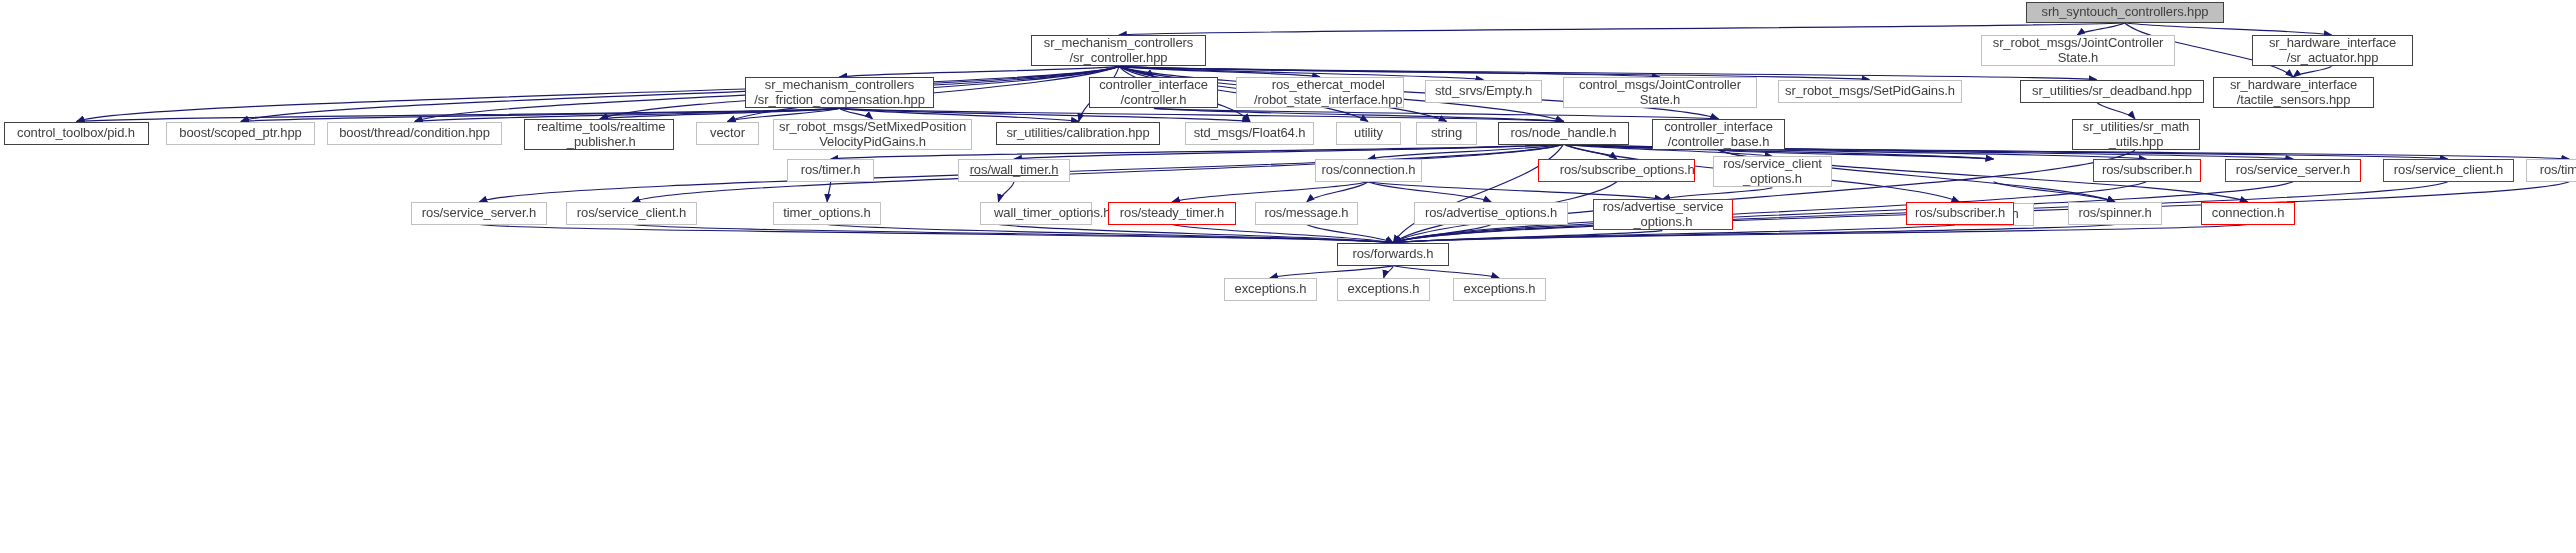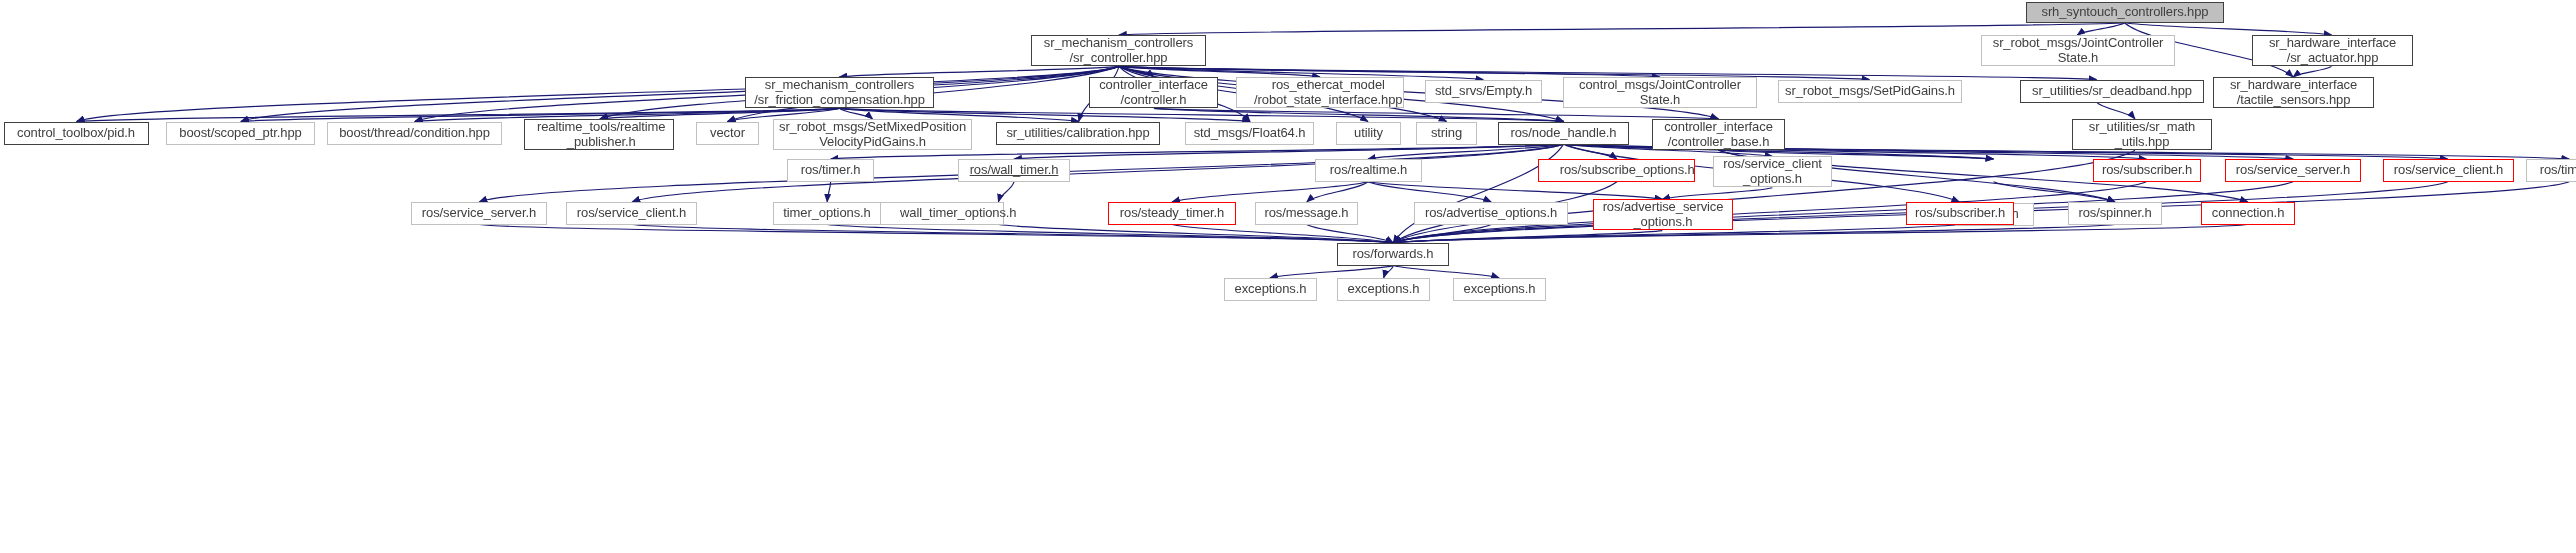--- a/index.html
+++ b/index.html
@@ -164,37 +164,37 @@
       <div class="node grey" style="left: 696px; top: 122px; width: 63px; height: 23px; text-align: center;">vector</div>
       <div class="node grey" style="left: 773px; top: 119px; width: 199px; height: 31px;">sr_robot_msgs/SetMixedPosition
 VelocityPidGains.h</div>
       <div class="node black" style="left: 996px; top: 122px; width: 164px; height: 23px;">sr_utilities/calibration.hpp</div>
       <div class="node grey" style="left: 1185px; top: 122px; width: 129px; height: 23px;">std_msgs/Float64.h</div>
       <div class="node grey" style="left: 1336px; top: 122px; width: 65px; height: 23px;">utility</div>
       <div class="node grey" style="left: 1416px; top: 122px; width: 61px; height: 23px;">string</div>
       <div class="node black" style="left: 1498px; top: 122px; width: 131px; height: 23px;">ros/node_handle.h</div>
       <div class="node black" style="left: 1652px; top: 119px; width: 133px; height: 31px;">controller_interface
 /controller_base.h</div>
-      <div class="node black" style="left: 2072px; top: 119px; width: 140px; height: 31px;">sr_utilities/sr_math
+      <div class="node black" style="left: 2072px; top: 119px; width: 128px; height: 31px;">sr_utilities/sr_math
 _utils.hpp</div>
       <div class="node grey" style="left: 787px; top: 159px; width: 87px; height: 23px;">ros/timer.h</div>
       <div class="node grey" style="left: 958px; top: 159px; width: 112px; height: 23px; text-decoration: underline;">ros/wall_timer.h</div>
-      <div class="node grey" style="left: 1315px; top: 159px; width: 107px; height: 23px;">ros/realtime.h</div>
+      <div class="node grey" style="left: 1315px; top: 159px; width: 107px; height: 23px;">ros/connection.h</div>
       <div class="node red" style="left: 1538px; top: 159px; width: 157px; height: 23px; padding-left: 25px;">ros/subscribe_options.h</div>
       <div class="node grey" style="left: 1713px; top: 156px; width: 119px; height: 31px;">ros/service_client
 _options.h</div>
       <div class="node grey" style="left: 1955px; top: 159px; width: 79px; height: 23px; margin-top: 44px;">ros/init.h</div>
       <div class="node red" style="left: 2093px; top: 159px; width: 108px; height: 23px;">ros/subscriber.h</div>
       <div class="node red" style="left: 2225px; top: 159px; width: 136px; height: 23px;">ros/service_server.h</div>
       <div class="node red" style="left: 2383px; top: 159px; width: 131px; height: 23px;">ros/service_client.h</div>
       <div class="node grey" style="left: 2526px; top: 159px; width: 87px; height: 23px;">ros/timer.h</div>
       <div class="node grey" style="left: 411px; top: 202px; width: 136px; height: 23px;">ros/service_server.h</div>
       <div class="node grey" style="left: 566px; top: 202px; width: 131px; height: 23px;">ros/service_client.h</div>
       <div class="node grey" style="left: 773px; top: 202px; width: 108px; height: 23px;">timer_options.h</div>
-      <div class="node grey" style="left: 880px; top: 202px; width: 124px; height: 23px; padding-left: 36px;">wall_timer_options.h</div>
+      <div class="node grey" style="left: 980px; top: 202px; width: 112px; height: 23px; padding-left: 36px;">wall_timer_options.h</div>
       <div class="node red" style="left: 1108px; top: 202px; width: 128px; height: 23px;">ros/steady_timer.h</div>
       <div class="node grey" style="left: 1255px; top: 202px; width: 103px; height: 23px;">ros/message.h</div>
       <div class="node grey" style="left: 1414px; top: 202px; width: 154px; height: 23px;">ros/advertise_options.h</div>
       <div class="node red" style="left: 1593px; top: 199px; width: 140px; height: 31px;">ros/advertise_service
 _options.h</div>
       <div class="node red" style="left: 1906px; top: 202px; width: 108px; height: 23px;">ros/subscriber.h</div>
       <div class="node grey" style="left: 2068px; top: 202px; width: 94px; height: 23px;">ros/spinner.h</div>
       <div class="node red" style="left: 2201px; top: 202px; width: 94px; height: 23px;">connection.h</div>
       <div class="node black" style="left: 1337px; top: 243px; width: 112px; height: 23px;">ros/forwards.h</div>
       <div class="node grey" style="left: 1224px; top: 278px; width: 93px; height: 23px;">exceptions.h</div>

